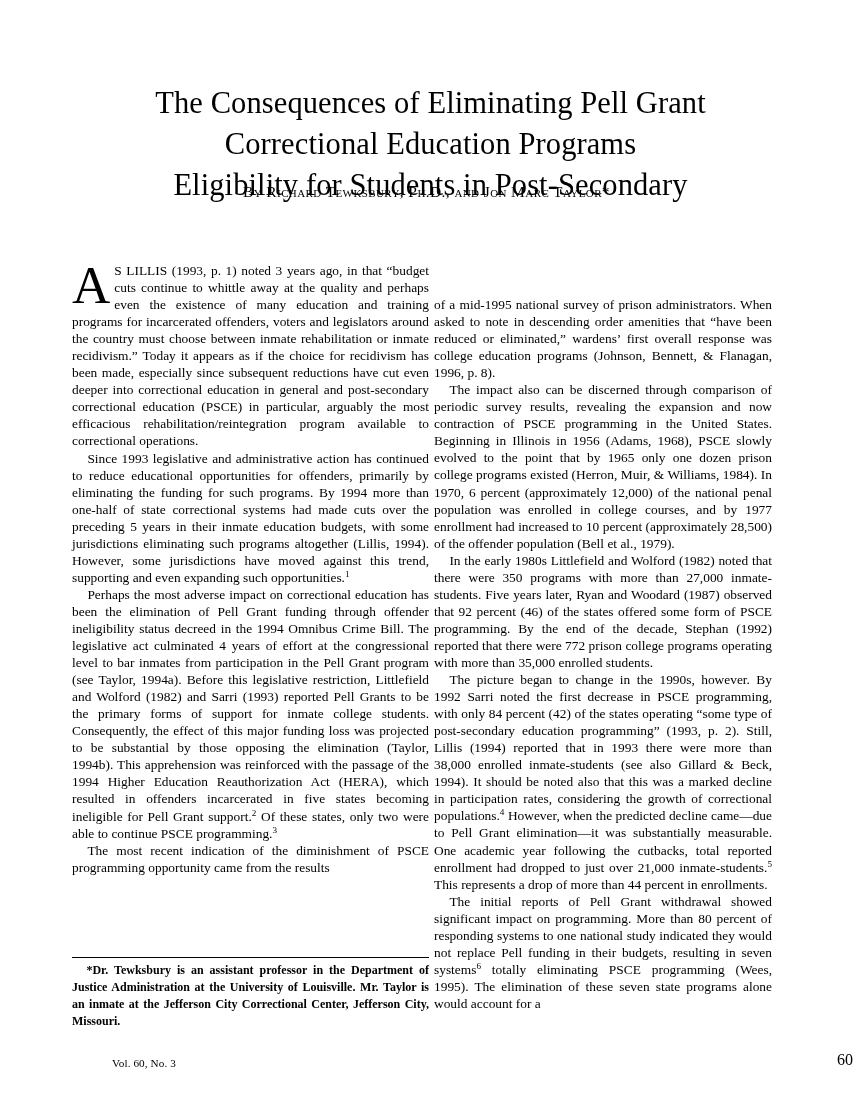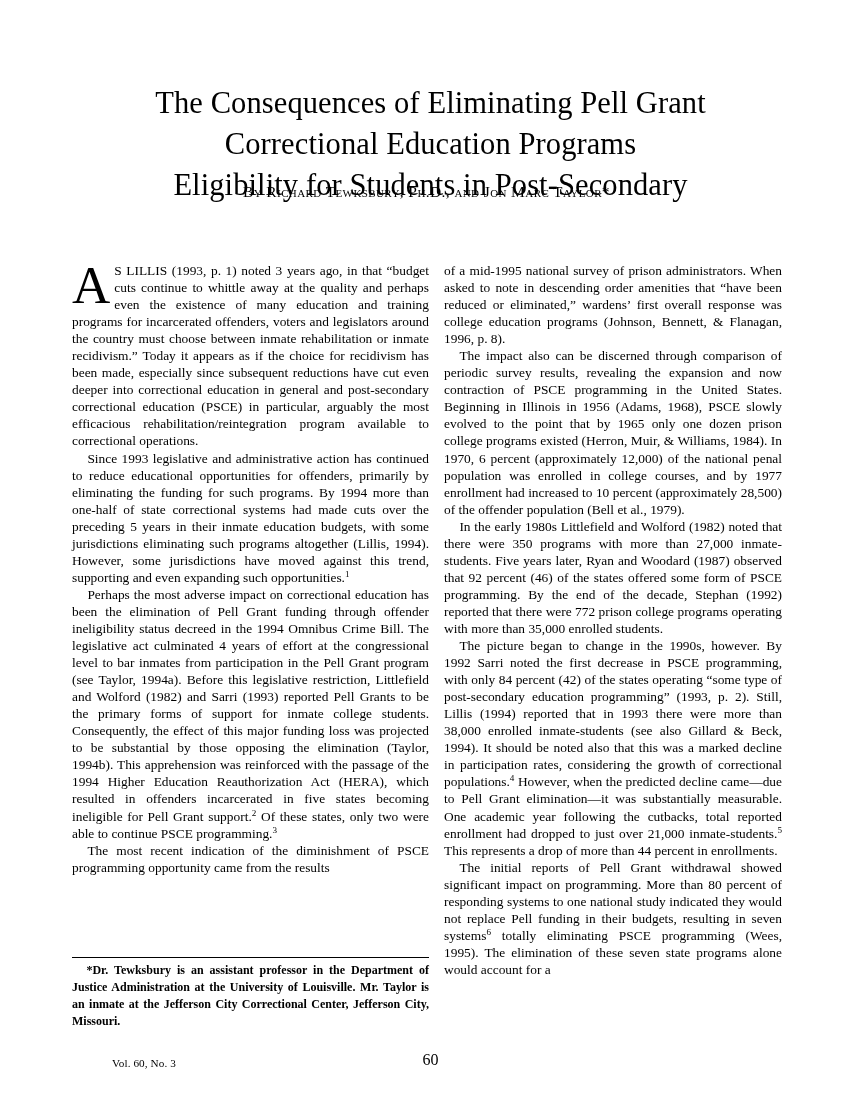--- a/index.html
+++ b/index.html
@@ -57,22 +57,23 @@
     font-size: 13.4px;
     line-height: 17.05px;
     text-align: justify;
     text-justify: inter-word;
   }
   .col-left {
     left: 72px;
     width: 357px;
   }
   .col-right {
-    left: 444px;
+    left: 434px;
     width: 338px;
+    margin-top: 34px;
   }
 
   .col p {
     margin: 0;
     text-indent: 1.15em;
   }
   .col p.no-indent {
     text-indent: 0;
   }
 
@@ -125,21 +126,21 @@
     top: 1057px;
     font-size: 11.2px;
     letter-spacing: 0.1px;
     margin-left: 40px;
   }
   .footer-page {
     position: absolute;
     left: 0;
     top: 1051px;
     width: 853px;
-    text-align: center;
+    text-align: right;
     font-size: 16px;
     padding-left: 8px;
     box-sizing: border-box;
   }
 </style>
 </head>
 <body>
 
 <div class="page">
 

